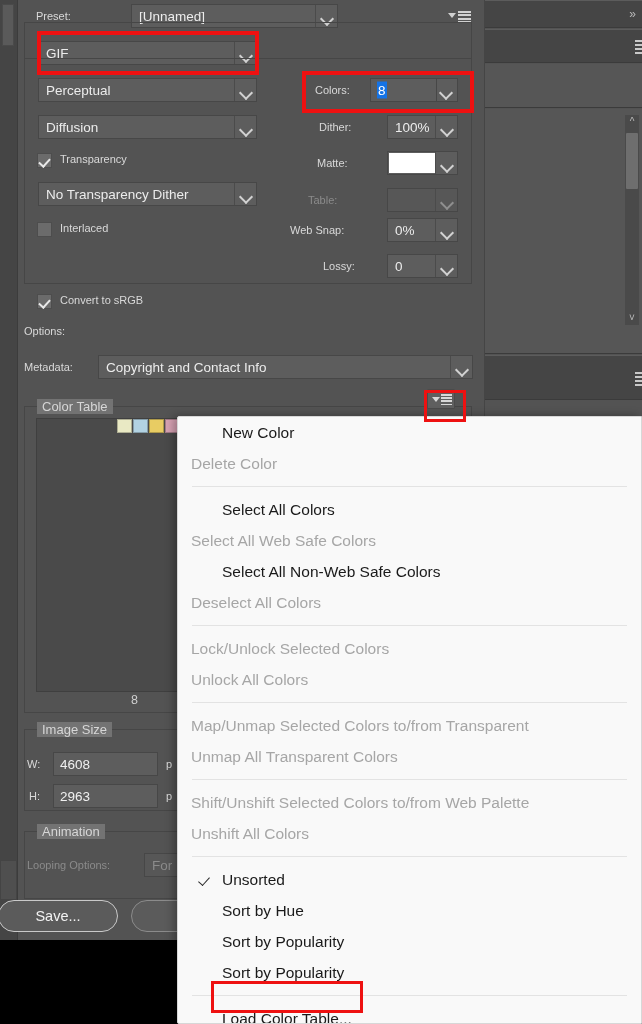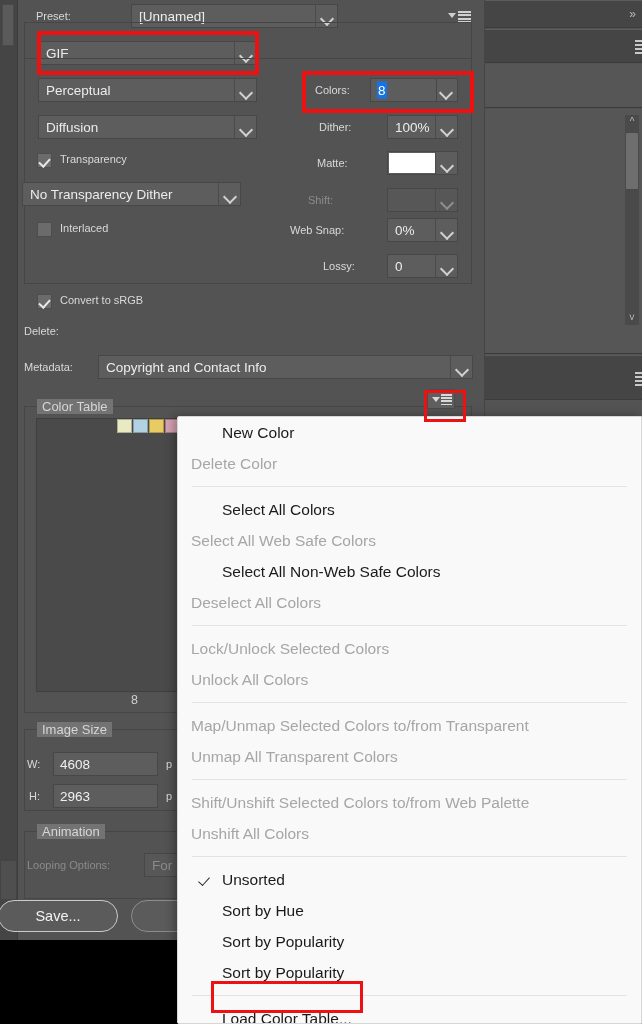--- a/index.html
+++ b/index.html
@@ -335,21 +335,21 @@
     </div>
 
     <div class="combo" style="left:20px;top:115px;width:219px;">
       <span class="txt">Diffusion</span>
       <span class="arrow"></span>
     </div>
 
     <div class="cbx checked" style="left:19px;top:153px;"></div>
     <div class="lbl" style="left:42px;top:153px;">Transparency</div>
 
-    <div class="combo" style="left:4px;top:182px;width:219px;">
+    <div class="combo" style="left:20px;top:182px;width:219px;">
       <span class="txt">No Transparency Dither</span>
       <span class="arrow"></span>
     </div>
 
     <div class="cbx" style="left:19px;top:222px;"></div>
     <div class="lbl" style="left:42px;top:222px;">Interlaced</div>
 
     <div class="lbl" style="left:297px;top:84px;">Colors:</div>
     <div class="field" style="left:352px;top:78px;width:88px;">
       <span class="val sel">8</span>
@@ -363,42 +363,42 @@
       <span class="txt">100%</span>
       <span class="arrow"></span>
     </div>
 
     <div class="lbl" style="left:299px;top:157px;">Matte:</div>
     <div class="combo" style="left:369px;top:151px;width:71px;">
       <span class="swatch-white" style="left:1px;top:1px;width:47px;height:20px;"></span>
       <span class="arrow"></span>
     </div>
 
-    <div class="lbl dim" style="left:290px;top:194px;">Shift:</div>
+    <div class="lbl dim" style="left:290px;top:194px;">Table:</div>
     <div class="combo disabled" style="left:369px;top:188px;width:71px;">
       <span class="txt dim"></span>
       <span class="arrow"></span>
     </div>
 
     <div class="lbl" style="left:272px;top:224px;">Web Snap:</div>
     <div class="combo" style="left:369px;top:218px;width:71px;">
       <span class="txt">0%</span>
       <span class="arrow"></span>
     </div>
 
     <div class="lbl" style="left:305px;top:260px;">Lossy:</div>
     <div class="combo" style="left:369px;top:254px;width:71px;">
       <span class="txt">0</span>
       <span class="arrow"></span>
     </div>
 
     <div class="cbx checked" style="left:19px;top:294px;"></div>
     <div class="lbl" style="left:42px;top:294px;">Convert to sRGB</div>
 
-    <div class="lbl" style="left:6px;top:325px;">Delete:</div>
+    <div class="lbl" style="left:6px;top:325px;">Options:</div>
 
     <div class="lbl" style="left:6px;top:361px;">Metadata:</div>
     <div class="combo" style="left:80px;top:355px;width:375px;">
       <span class="txt">Copyright and Contact Info</span>
       <span class="arrow"></span>
     </div>
 
     <div class="fieldset" style="left:6px;top:406px;width:448px;height:307px;">
       <span class="legend">Color Table</span>
     </div>

